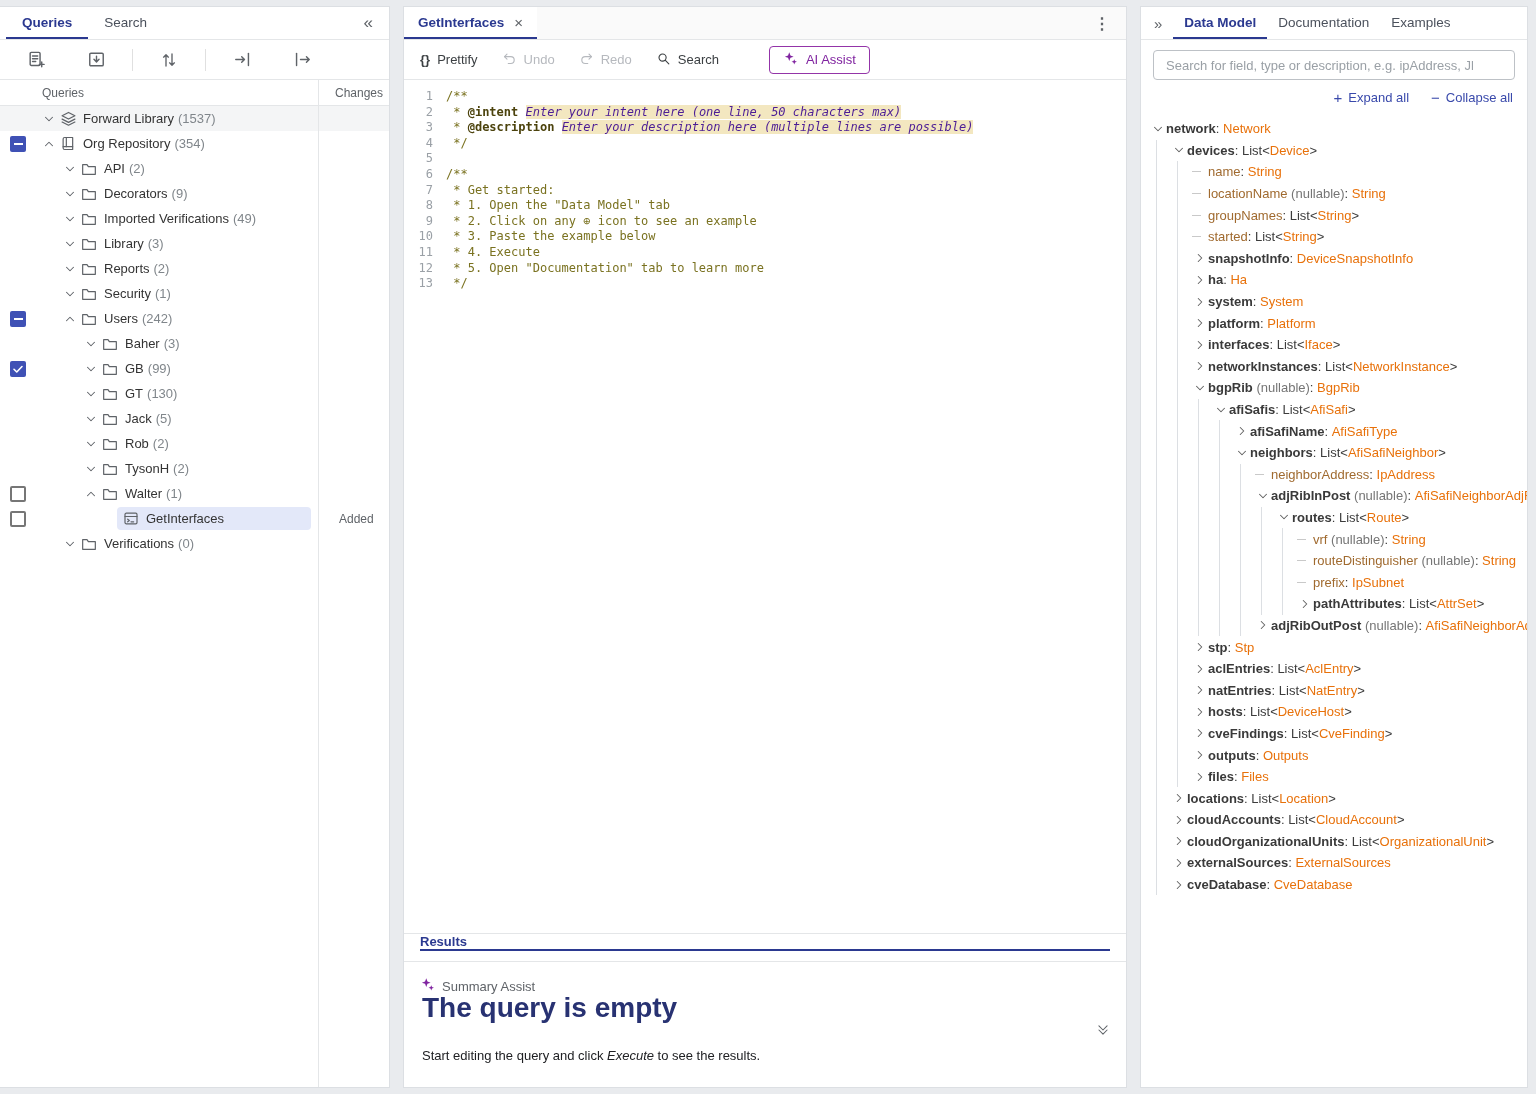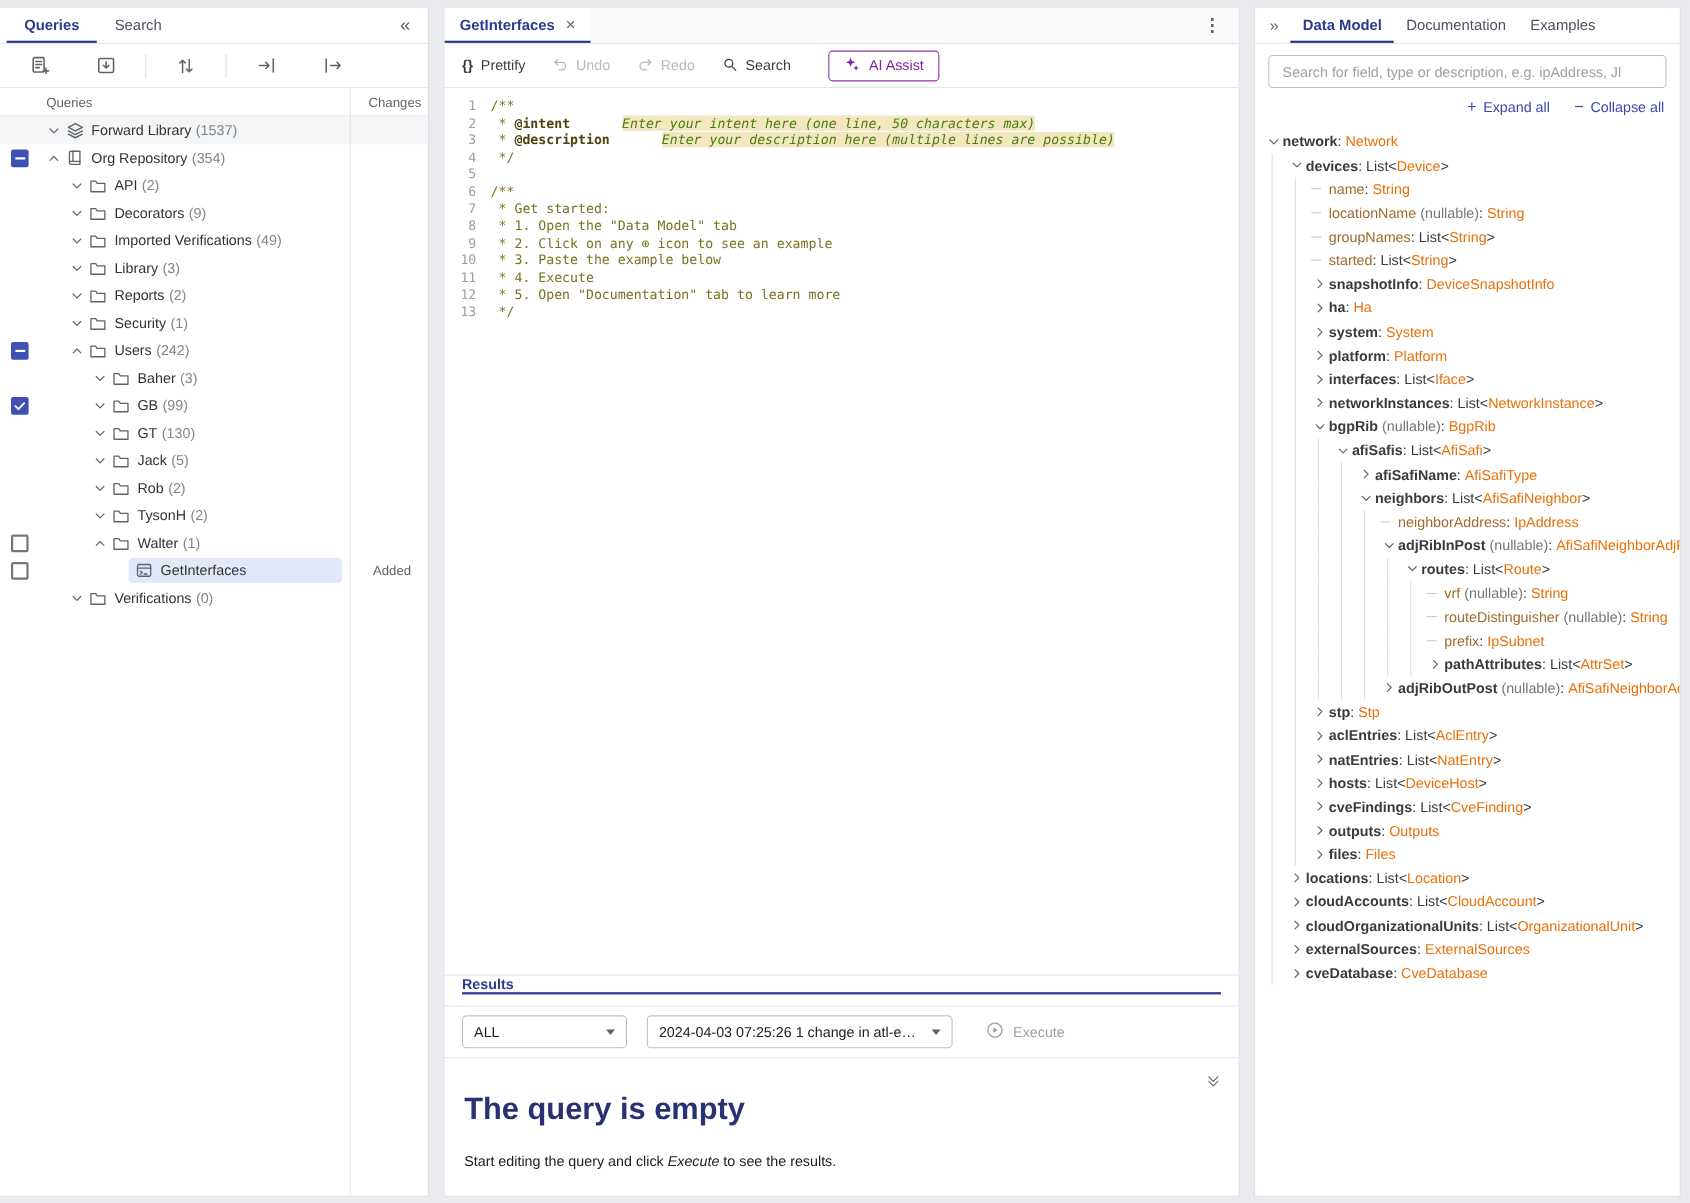--- a/index.html
+++ b/index.html
@@ -45,28 +45,28 @@
 
   
   .cp-tabbar{height:33px;background:#fafafa;border-bottom:1px solid #e4e6e8;display:flex;align-items:stretch;flex:none;}
   .cp-tab{display:flex;align-items:center;gap:10px;padding:0 14px;border-bottom:2px solid #2b3990;color:#2b3990;font-weight:700;font-size:13.5px;background:#fff;}
   .cp-close{color:#5f6368;font-weight:400;font-size:15px;cursor:pointer;}
   .kebab{margin-left:auto;display:flex;align-items:center;padding:0 16px;color:#5f6368;font-size:16px;font-weight:700;cursor:pointer;}
   .cp-toolbar{height:40px;display:flex;align-items:center;gap:24px;padding:0 16px;border-bottom:1px solid #e4e6e8;font-size:13px;color:#3c4043;flex:none;}
   .tool{display:flex;align-items:center;gap:7px;cursor:pointer;}
   .tool.disabled{color:#b6b9be;cursor:default;}
   .braces{font-weight:700;font-size:13px;}
-  .ai-btn{margin-left:10px;display:flex;align-items:center;gap:8px;border:1px solid #9334a8;color:#8024a0;padding:4px 13px;border-radius:4px;font-size:13px;cursor:pointer;background:#fff;}
+  .ai-btn{margin-left:26px;display:flex;align-items:center;gap:8px;border:1px solid #9334a8;color:#8024a0;padding:4px 13px;border-radius:4px;font-size:13px;cursor:pointer;background:#fff;}
   .editor{flex:1;display:flex;overflow:hidden;padding-top:9px;font-family:"DejaVu Sans Mono",monospace;font-size:12px;line-height:15.6px;}
   .gutter{width:42px;text-align:right;color:#9aa0a6;padding-right:13px;flex:none;}
   .code{flex:1;white-space:pre;color:#333;overflow:hidden;}
   .cl{height:15.6px;}
   .cm{color:#7a7220;}
   .tag{color:#4c430d;font-weight:700;}
-  .ph{color:#4d7c0f;font-style:italic;background:#f3e7c0;margin-left:40px;}
+  .ph{color:#4c1d95;font-style:italic;background:#f3e7c0;}
 
   .results{flex:none;border-top:1px solid #e4e6e8;display:flex;flex-direction:column;}
   .res-header{height:28px;display:flex;align-items:stretch;gap:26px;padding:0 16px;border-bottom:1px solid #e4e6e8;font-size:13px;flex-direction:column;}
   .res-tab{display:flex;align-items:center;gap:7px;border-bottom:2px solid transparent;color:#5f6368;cursor:pointer;}
   .res-tab.active{color:#2b3990;font-weight:700;border-bottom-color:#2b3990;}
   .res-collapse{margin-left:auto;display:flex;align-items:center;color:#5f6368;cursor:pointer;}
   .res-controls{display:flex;align-items:center;padding:8px 16px;gap:18px;border-bottom:1px solid #e4e6e8;}
   .select{height:30px;border:1px solid #bdc1c6;border-radius:4px;display:flex;align-items:center;justify-content:space-between;padding:0 10px;font-size:13px;color:#202124;cursor:pointer;background:#fff;}
   .sel-all{width:150px;}
   .sel-snap{width:278px;}
@@ -521,37 +521,20 @@
               </svg></span>
           <span>Summary Assist</span>
         </div>
         <div class="res-collapse svg-slot">
             <svg width="14" height="14" viewBox="0 0 24 24" fill="none" stroke="currentColor" stroke-width="1.8" stroke-linecap="round" stroke-linejoin="round">
               <path d="M5 5l7 7 7-7"></path>
               <path d="M5 12l7 7 7-7"></path>
             </svg>
           </div>
       </div>
-      <div class="res-controls">
-        <div class="select sel-all">
-          <span class="sel-text">ALL</span>
-          <span class="caret"></span>
-        </div>
-        <div class="select sel-snap">
-          <span class="sel-text">2024-04-03 07:25:26 1 change in atl-e…</span>
-          <span class="caret"></span>
-        </div>
-        <div class="exec">
-          <span class="svg-slot"><svg width="17" height="17" viewBox="0 0 24 24" fill="none" stroke="currentColor" stroke-width="1.8" stroke-linecap="round" stroke-linejoin="round">
-                <circle cx="12" cy="12" r="9"></circle>
-                <path d="M10 8.5l5.5 3.5-5.5 3.5z" fill="currentColor" stroke="none"></path>
-              </svg></span>
-          <span>Execute</span>
-        </div>
-      </div>
       <div class="res-empty">
         <h2>The query is empty</h2>
         <p><span>Start editing the query and click </span><i>Execute</i><span> to see the results.</span></p>
       </div>
     </div>
   </main>
 
   <aside class="panel right-panel">
     <div class="rp-tabs">
       <div class="rp-expand">»</div>

